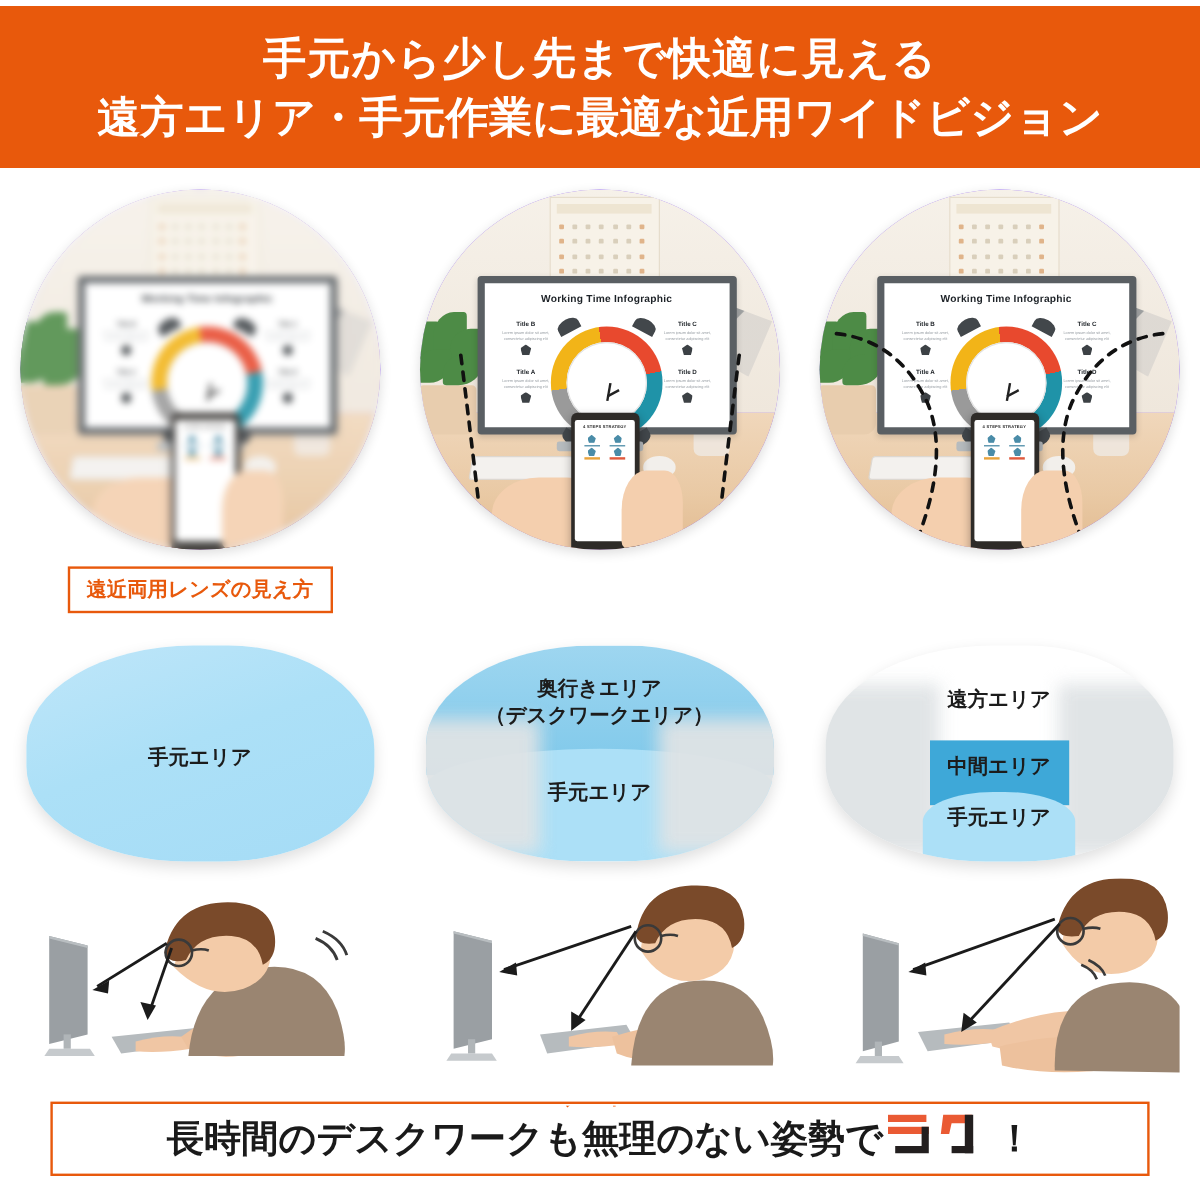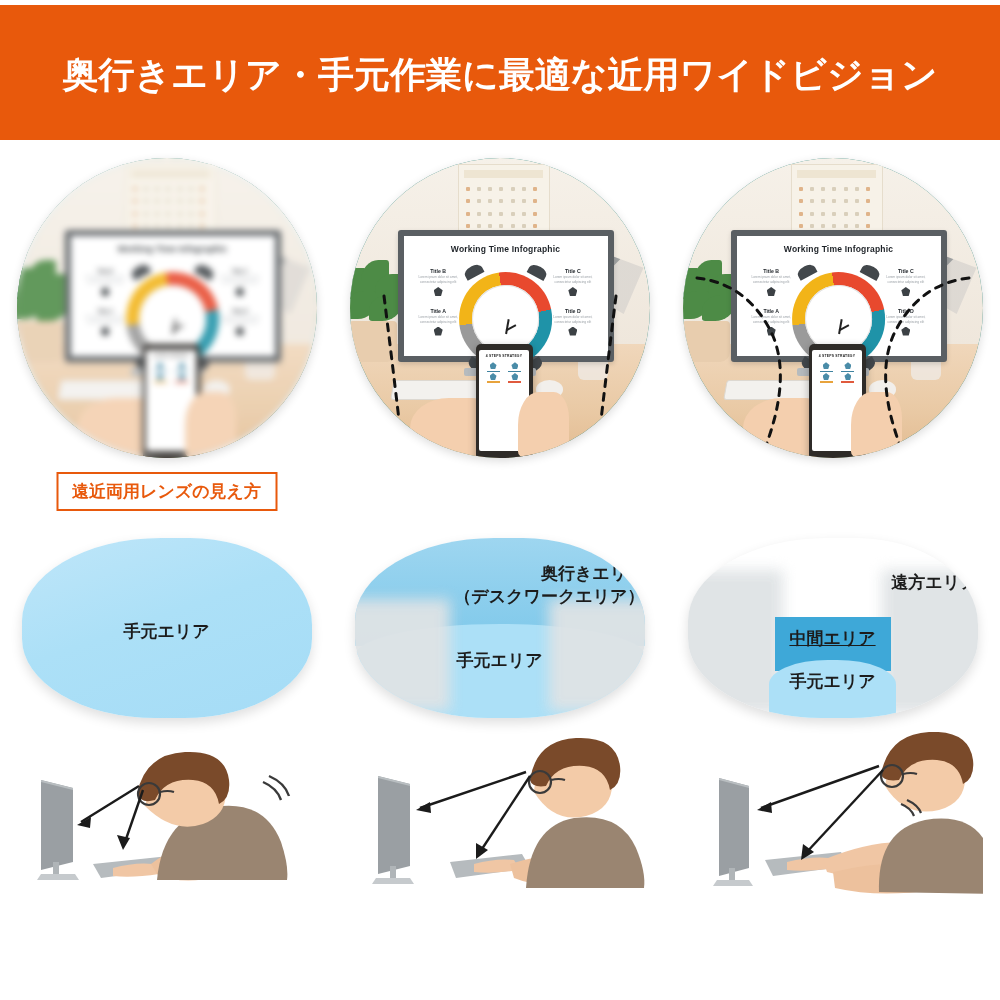--- a/index.html
+++ b/index.html
@@ -24,21 +24,21 @@
   .cols{position:absolute;left:0;top:150px;width:1000px;height:850px;}
   .col{position:absolute;top:0;width:333px;height:850px;}
   .col.c0{left:0;}
   .col.c1{left:333px;}
   .col.c2{left:666px;}
 
   
   .photo-wrap{position:absolute;left:50%;top:8px;transform:translateX(-50%);
     width:300px;height:300px;}
   .photo{position:absolute;inset:0;border-radius:50%;overflow:hidden;
-    box-shadow:0 3px 10px rgba(0,0,0,.14);background:#0f766e;}
+    box-shadow:0 3px 10px rgba(0,0,0,.14);background:#8b5cf6;}
   .scene{position:absolute;inset:0;}
 
   
   .wall{position:absolute;left:0;top:0;width:100%;height:62%;
     background:linear-gradient(180deg,#f6f1e9 0%,#efe7dc 100%);}
   .desk{position:absolute;left:0;top:62%;width:100%;height:38%;
     background:linear-gradient(180deg,#f0d7bb 0%,#e9c9a4 60%,#e2bb91 100%);}
   .calendar{position:absolute;left:36%;top:2%;width:30%;height:30%;
     background:#f7f2e8;border:1px solid #e6ddcc;}
   .calendar i{position:absolute;display:block;width:4px;height:4px;border-radius:1px;background:#d9cfbb;}
@@ -128,21 +128,22 @@
   .bottom .raku{margin:0 2px;}
   .bottom .bang{font-size:31px;font-weight:700;color:#1a1a1a;margin-left:4px;}
   .tail{position:absolute;left:0;top:0;width:100%;height:62px;pointer-events:none;}
 </style>
 </head>
 <body>
 
 <div class="page">
 
   <div class="header">
-    <div class="line2">奥行きエリア・手元作業に最適な近用ワイドビジョン</div>
+    <div class="line1">手元から少し先まで快適に見える</div>
+    <div class="line2">遠方エリア・手元作業に最適な近用ワイドビジョン</div>
   </div>
 
   <div class="cols">
 
     <div class="col c0">
       <div class="photo-wrap">
         <div class="photo">
           <div class="scene">
             <div class="wall"></div>
             <div class="desk"></div>
@@ -428,21 +429,21 @@
           </svg>
         </div>
       </div>
 
       <div class="lens-wrap">
         <div class="lens" style="background:#ffffff;">
           <div class="zone" style="top:0;height:60%;background:linear-gradient(180deg,#9ed6f0 0%,#7ec8ea 100%);"></div>
           <div class="zone" style="top:48%;height:52%;background:#ace0f7;border-radius:50% 50% 0 0 / 34% 34% 0 0;"></div>
           <div class="corner l" style="top:34%;"></div>
           <div class="corner r" style="top:34%;"></div>
-          <div class="ztext" style="top:14%;text-align:right;">
+          <div class="ztext" style="top:14%;">
             <span>奥行きエリア</span><br>
             <span>（デスクワークエリア）</span>
           </div>
           <div class="ztext" style="top:62%;">手元エリア</div>
         </div>
       </div>
 
       <div class="person">
         <svg viewBox="0 0 300 170" width="300" height="170">
           <polygon points="28,44 60,52 60,134 28,142" fill="#9a9fa3"></polygon>
@@ -588,22 +589,22 @@
           </svg>
         </div>
       </div>
 
       <div class="lens-wrap">
         <div class="lens" style="background:#ffffff;">
           <div class="corner l" style="top:18%;height:80%;"></div>
           <div class="corner r" style="top:18%;height:80%;"></div>
           <div class="zone" style="top:44%;height:30%;left:30%;width:40%;background:#3ea8d8;"></div>
           <div class="zone" style="top:68%;height:34%;left:28%;width:44%;background:#ace0f7;border-radius:46% 46% 0 0 / 40% 40% 0 0;"></div>
-          <div class="ztext" style="top:19%;text-align:right;">遠方エリア</div>
-          <div class="ztext" style="top:50%;text-decoration:underline;">中間エリア</div>
+          <div class="ztext" style="top:19%;">遠方エリア</div>
+          <div class="ztext" style="top:50%;">中間エリア</div>
           <div class="ztext" style="top:74%;">手元エリア</div>
         </div>
       </div>
 
       <div class="person">
         <svg viewBox="0 0 300 170" width="300" height="170">
           <polygon points="36,46 66,54 66,136 36,144" fill="#9a9fa3"></polygon>
           <polygon points="36,46 66,54 66,56 36,48" fill="#b9bec1"></polygon>
           <rect x="46" y="136" width="6" height="12" fill="#b0b5b8"></rect>
           <polygon points="34,148 66,148 70,154 30,154" fill="#c6cacd"></polygon>
@@ -621,14 +622,35 @@
           <path d="M196 34 L78 76" stroke="#1b1b1b" stroke-width="2.4" fill="none"></path>
           <polygon points="74,78 88,70 89,81" fill="#1b1b1b"></polygon>
           <path d="M200 38 L122 122" stroke="#1b1b1b" stroke-width="2.4" fill="none"></path>
           <polygon points="118,128 120,112 131,120" fill="#1b1b1b"></polygon>
         </svg>
       </div>
     </div>
 
   </div>
 
+  <div class="bottom">
+    <svg class="tail" viewBox="0 0 916 62" preserveAspectRatio="none">
+      <path d="M430 2 L470 -32 L470 2" fill="#fff" stroke="#e8590c" stroke-width="2.2" stroke-linejoin="miter"></path>
+      <line x1="420" y1="0" x2="480" y2="0" stroke="#fff" stroke-width="3"></line>
+    </svg>
+    <span class="txt">長時間のデスクワークも無理のない姿勢で</span>
+    <span class="raku">
+      <svg width="86" height="40" viewBox="0 0 86 40">
+
+        <rect x="2" y="2" width="32" height="6" fill="#ea5a33"></rect>
+        <rect x="2" y="12" width="34" height="6" fill="#ea5a33"></rect>
+        <path d="M30 12 h6 v22 h-28 v-6 h22 z" fill="#231f1f"></path>
+
+        <path d="M48 2 h24 v7 h-17 l-2 9 h-7 z" fill="#ea5a33"></path>
+        <path d="M66 2 h7 v32 h-7 z" fill="#231f1f"></path>
+        <path d="M50 20 h7 v14 h9 v6 h-16 z" fill="#231f1f" opacity="0"></path>
+        <rect x="55" y="28" width="18" height="6" fill="#231f1f"></rect>
+      </svg>
+    </span>
+    <span class="bang">！</span>
+  </div>
 
 </div>
 
 </body></html>

